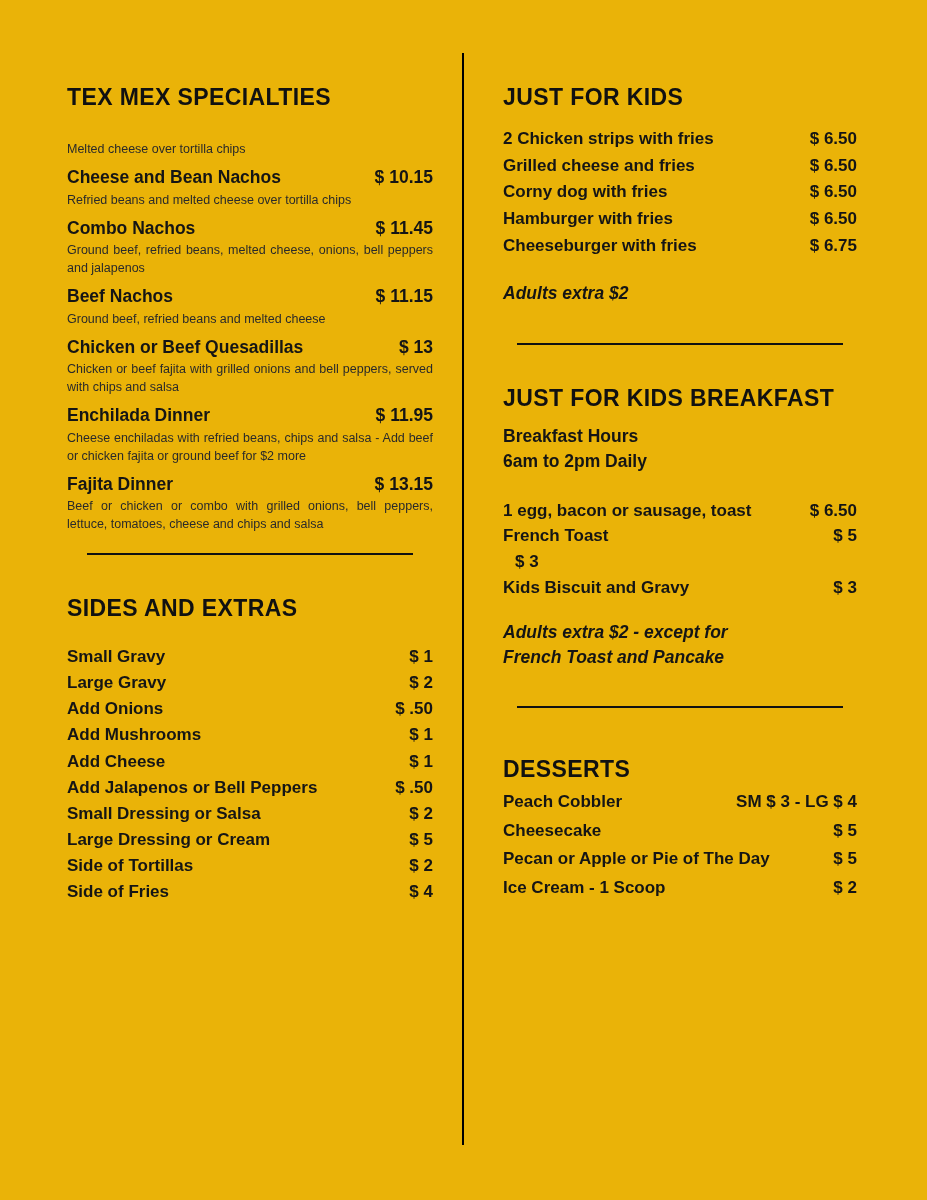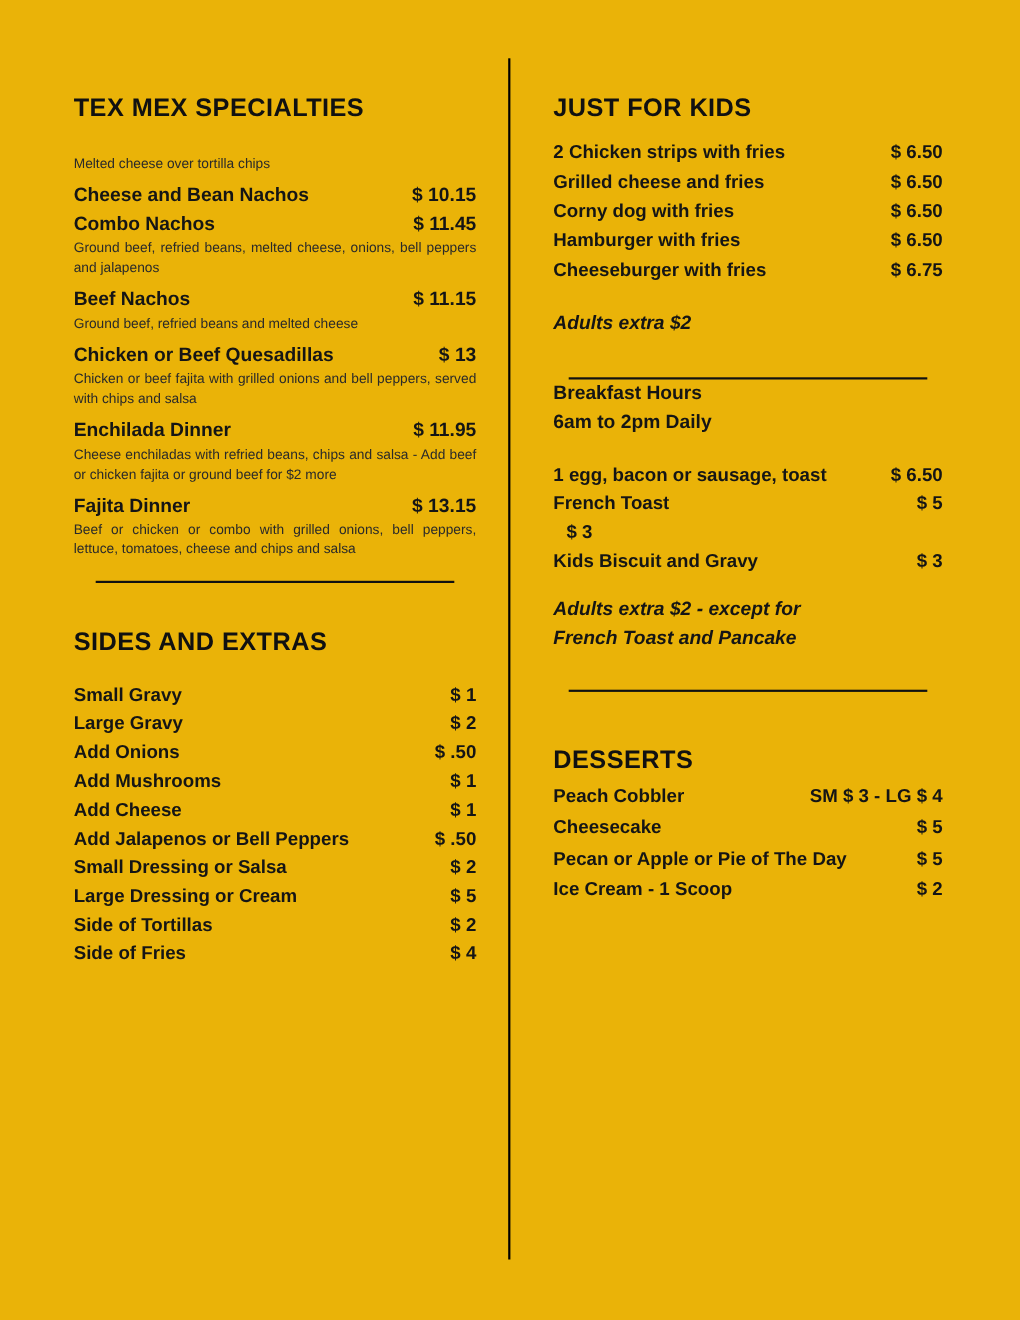--- a/index.html
+++ b/index.html
@@ -122,20 +122,21 @@
 
           <div class="menu-item">
             <p class="idesc">Melted cheese over tortilla chips</p>
           </div>
 
           <div class="menu-item">
             <div class="row">
               <span class="iname">Cheese and Bean Nachos</span>
               <span class="iprice">$ 10.15</span>
             </div>
+            <p class="idesc">Refried beans and melted cheese over tortilla chips</p>
           </div>
 
           <div class="menu-item">
             <div class="row">
               <span class="iname">Combo Nachos</span>
               <span class="iprice">$ 11.45</span>
             </div>
             <p class="idesc">Ground beef, refried beans, melted cheese, onions, bell peppers and jalapenos</p>
           </div>
 
@@ -293,20 +294,21 @@
               <span class="iprice">$ 6.75</span>
             </div>
           </div>
         </div>
       <p class="note">Adults extra $2</p>
     </section>
 
     <hr class="rule rule1">
 
     <section class="breakfast">
+      <h2 class="section-title">JUST FOR KIDS BREAKFAST</h2>
       <p class="hours">Breakfast Hours</p>
       <p class="hours">6am to 2pm Daily</p>
       <div class="items">
 
 
 
           <div class="menu-item">
             <div class="row">
               <span class="iname">1 egg, bacon or sausage, toast</span>
               <span class="iprice">$ 6.50</span>

